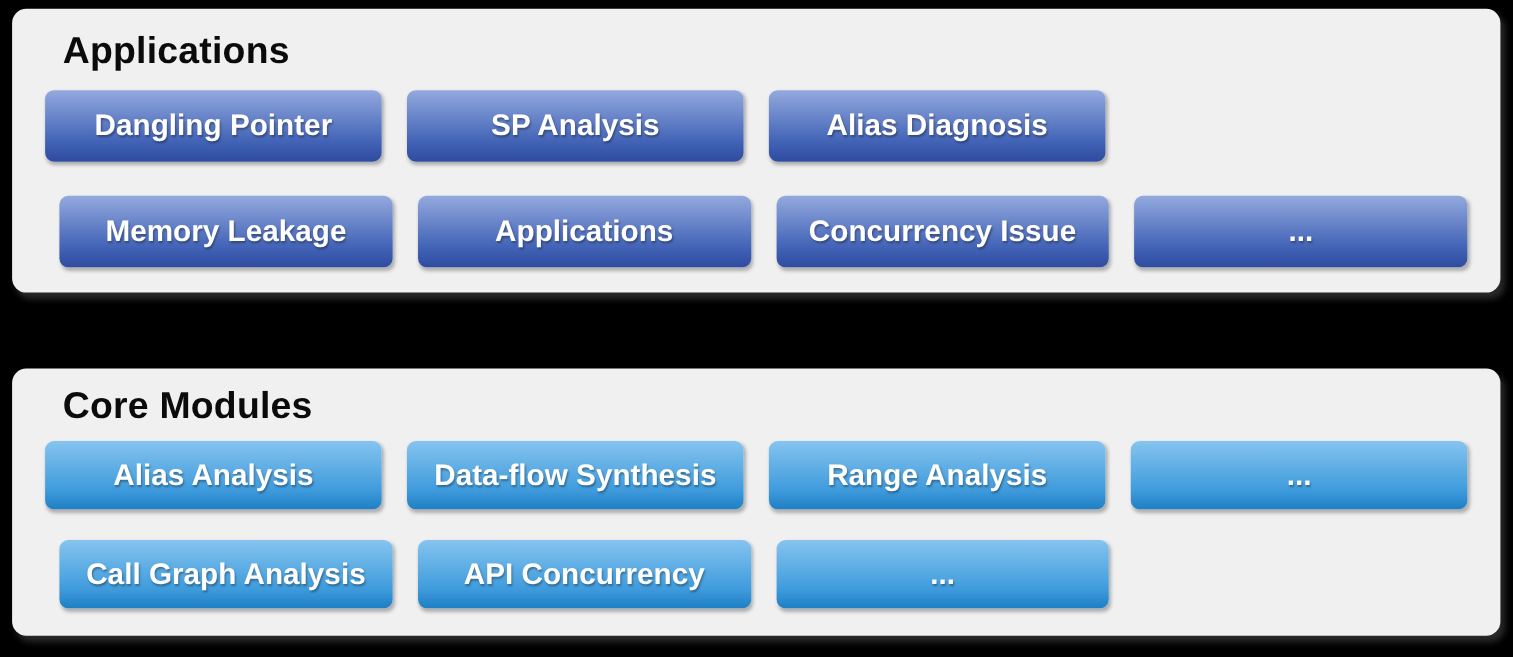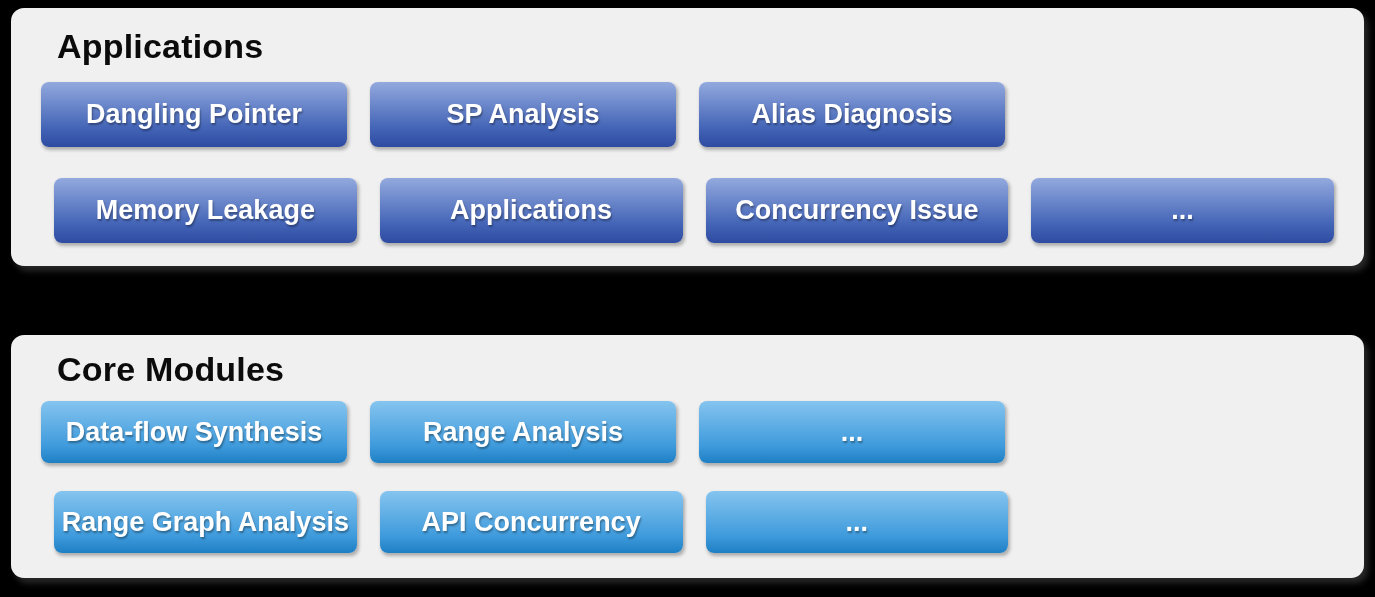--- a/index.html
+++ b/index.html
@@ -80,24 +80,25 @@
       <div class="btn btn-app">Memory Leakage</div>
       <div class="btn btn-app">Applications</div>
       <div class="btn btn-app">Concurrency Issue</div>
       <div class="btn btn-app">...</div>
     </div>
   </section>
 
   <section class="panel panel-core">
     <h2 class="section-title">Core Modules</h2>
     <div class="grid grid-row1">
+      <div class="btn btn-core">Alias Analysis</div>
       <div class="btn btn-core">Data-flow Synthesis</div>
       <div class="btn btn-core">Range Analysis</div>
       <div class="btn btn-core">...</div>
     </div>
     <div class="grid grid-row2">
-      <div class="btn btn-core">Range Graph Analysis</div>
+      <div class="btn btn-core">Call Graph Analysis</div>
       <div class="btn btn-core">API Concurrency</div>
       <div class="btn btn-core">...</div>
     </div>
   </section>
 
 </div>
 
 </body></html>

